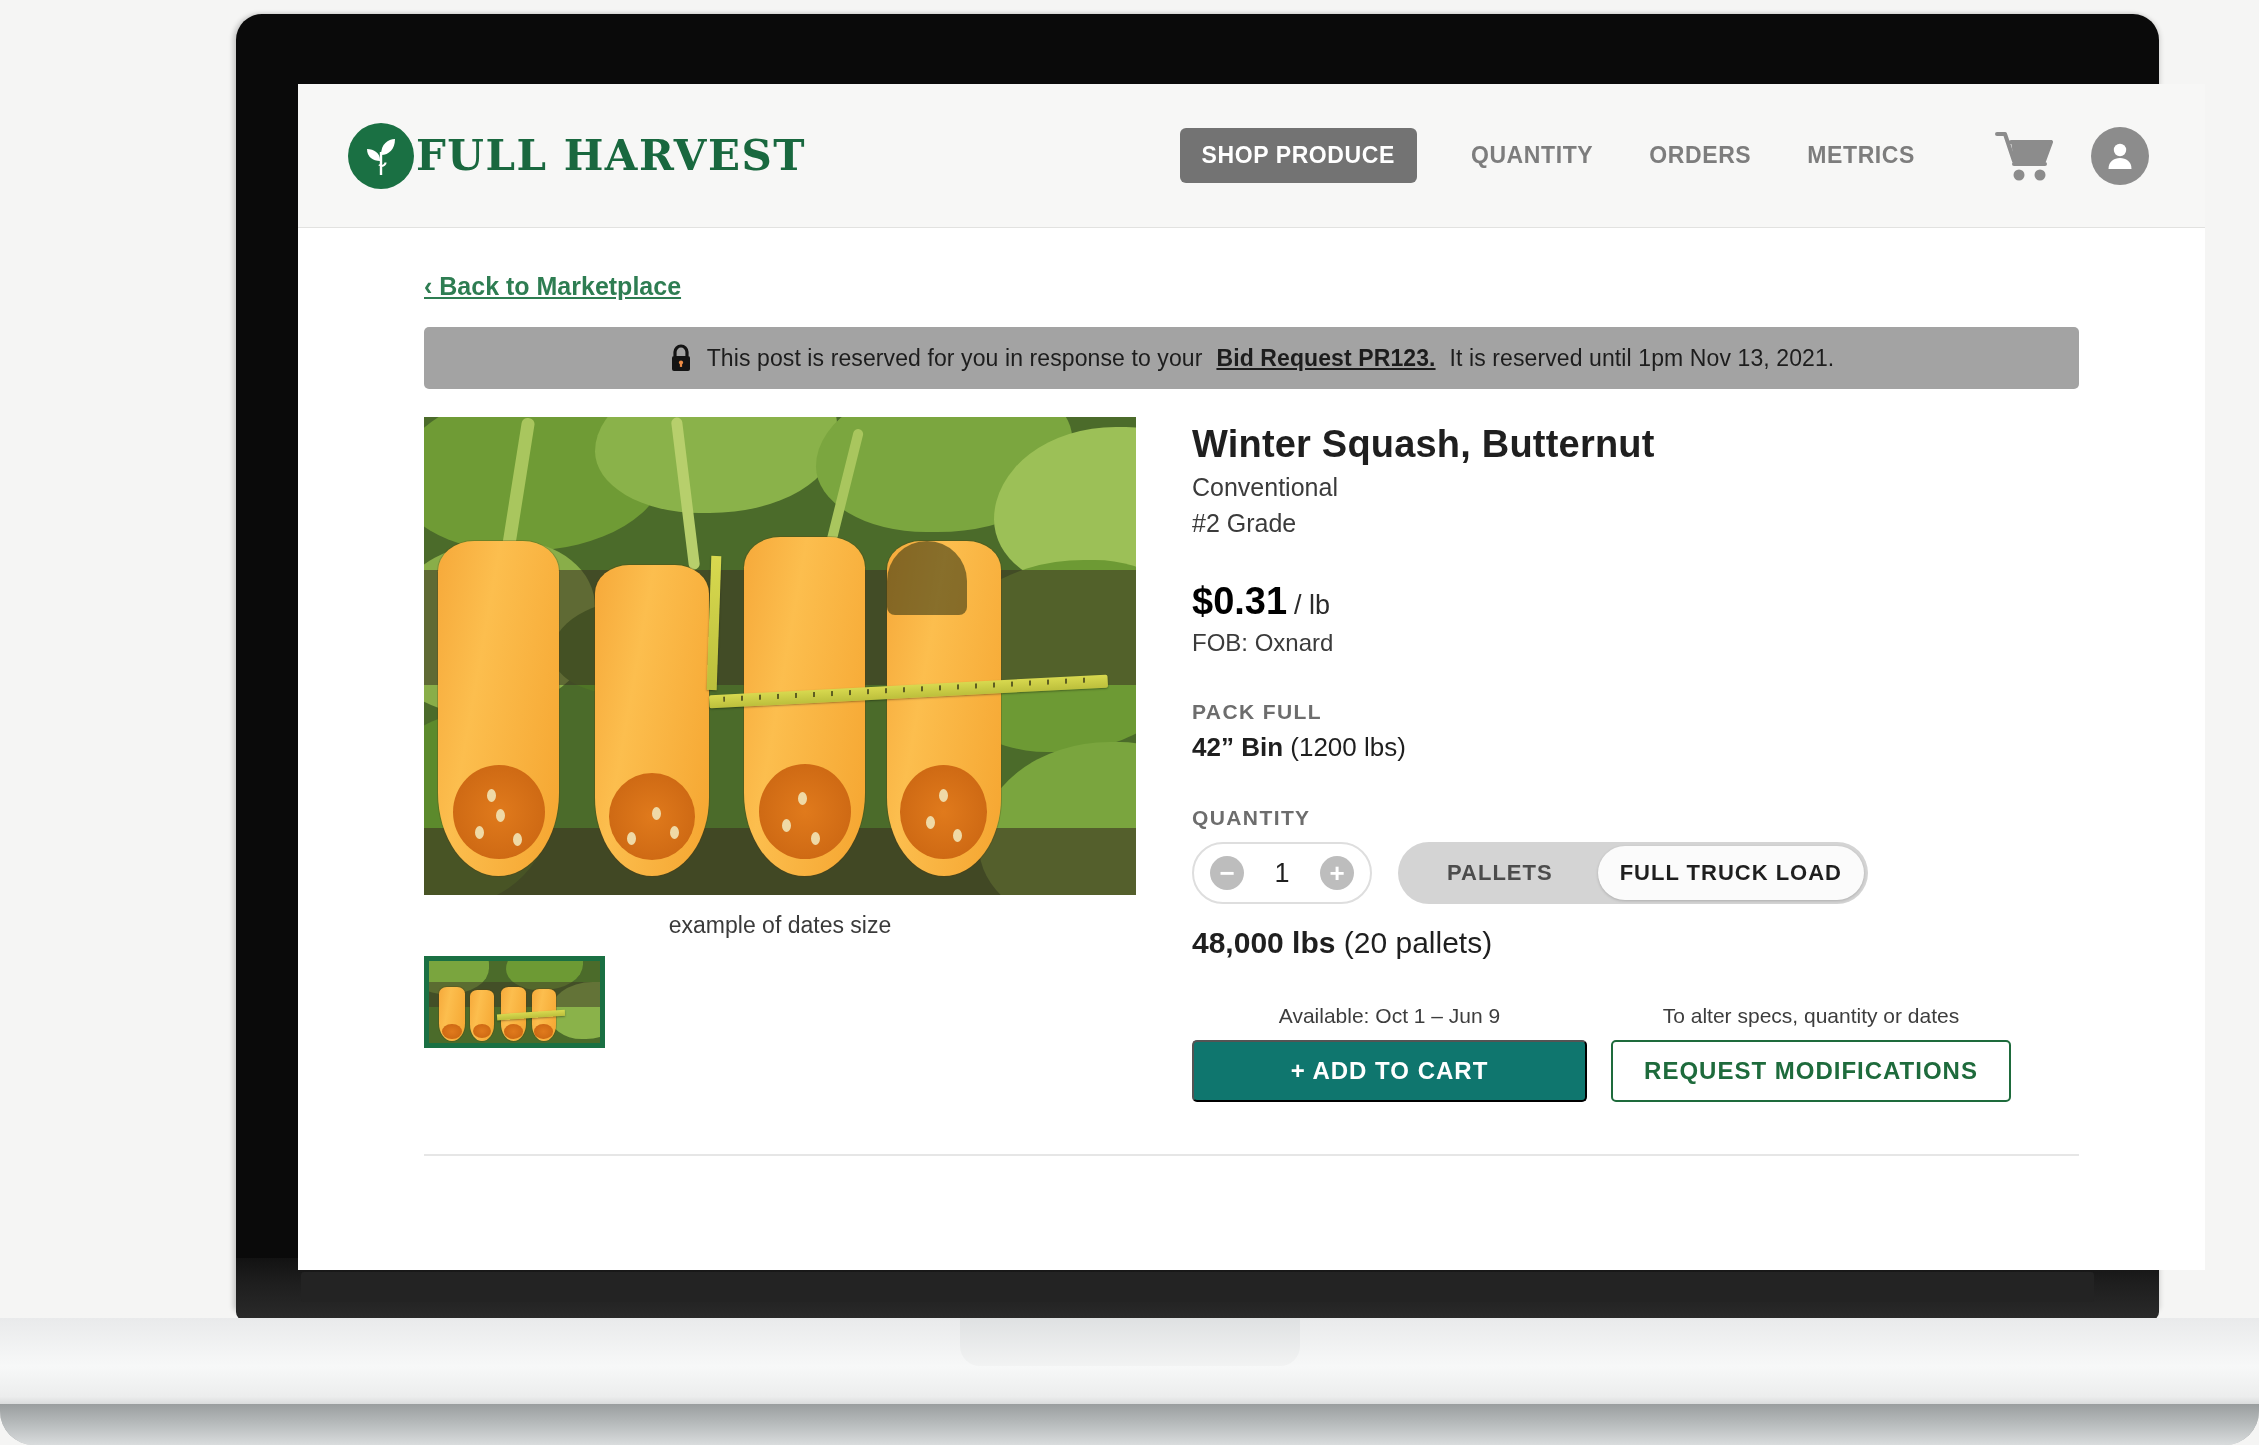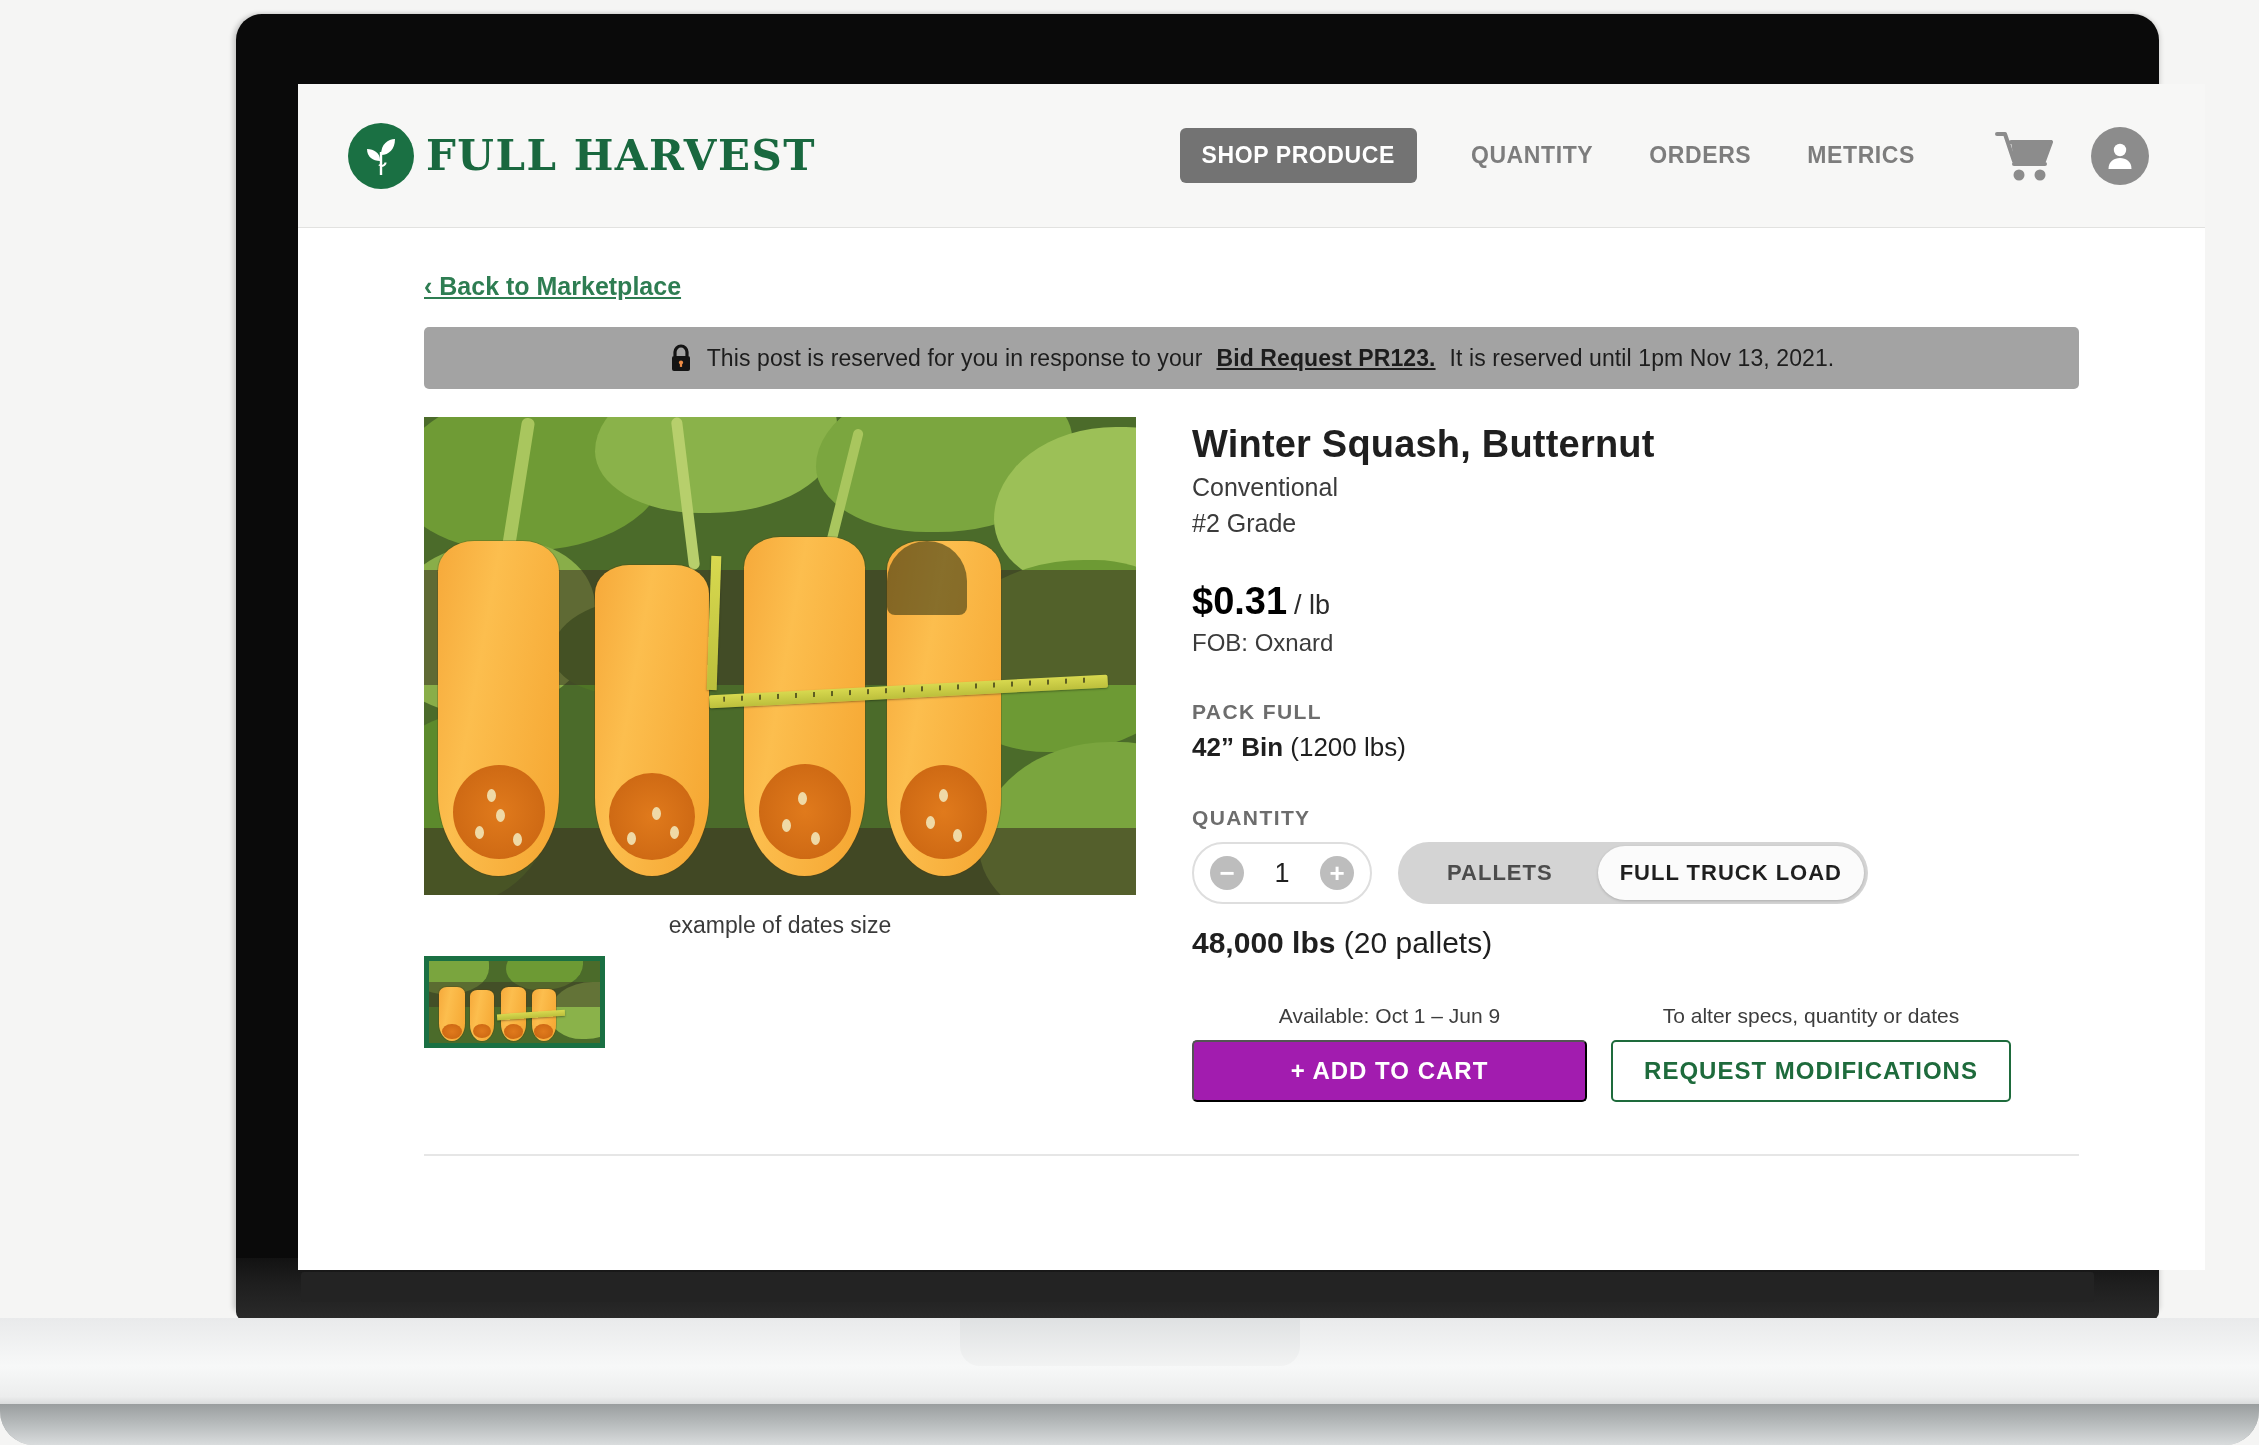--- a/index.html
+++ b/index.html
@@ -88,21 +88,21 @@
     background: #f7f7f6;
     border-bottom: 1px solid #e2e2e0;
     display: flex;
     align-items: center;
   }
 
   .brand {
     display: flex;
     align-items: center;
     margin-left: 50px;
-    gap: 12px;
+    gap: 2px;
   }
   .brand-mark {
     width: 66px; height: 66px;
     border-radius: 50%;
     background: #1a7043;
     display:flex; align-items:center; justify-content:center;
   }
   .brand-text {
     font-family: "DejaVu Serif", serif;
     font-weight: 700;
@@ -323,21 +323,21 @@
     font-size: 21px; color:#3d3d3d;
     text-align:center; margin-bottom: 12px;
   }
   .btn {
     height: 62px;
     border-radius: 5px;
     display:flex; align-items:center; justify-content:center;
     font-size: 24px; font-weight:700; letter-spacing: 1px;
     white-space:nowrap;
   }
-  .btn-primary { background:#a21caf; color:#fff; width: 395px; }
+  .btn-primary { background:#0f766e; color:#fff; width: 395px; }
   .btn-outline { background:#fff; color:#1e6b3c; border: 2px solid #1e6b3c; width: 400px; }
 
   .bottom-rule {
     margin: 52px 126px 0 126px;
     height: 2px;
     background:#e6e6e6;
   }
 </style>
 </head>
 <body>

